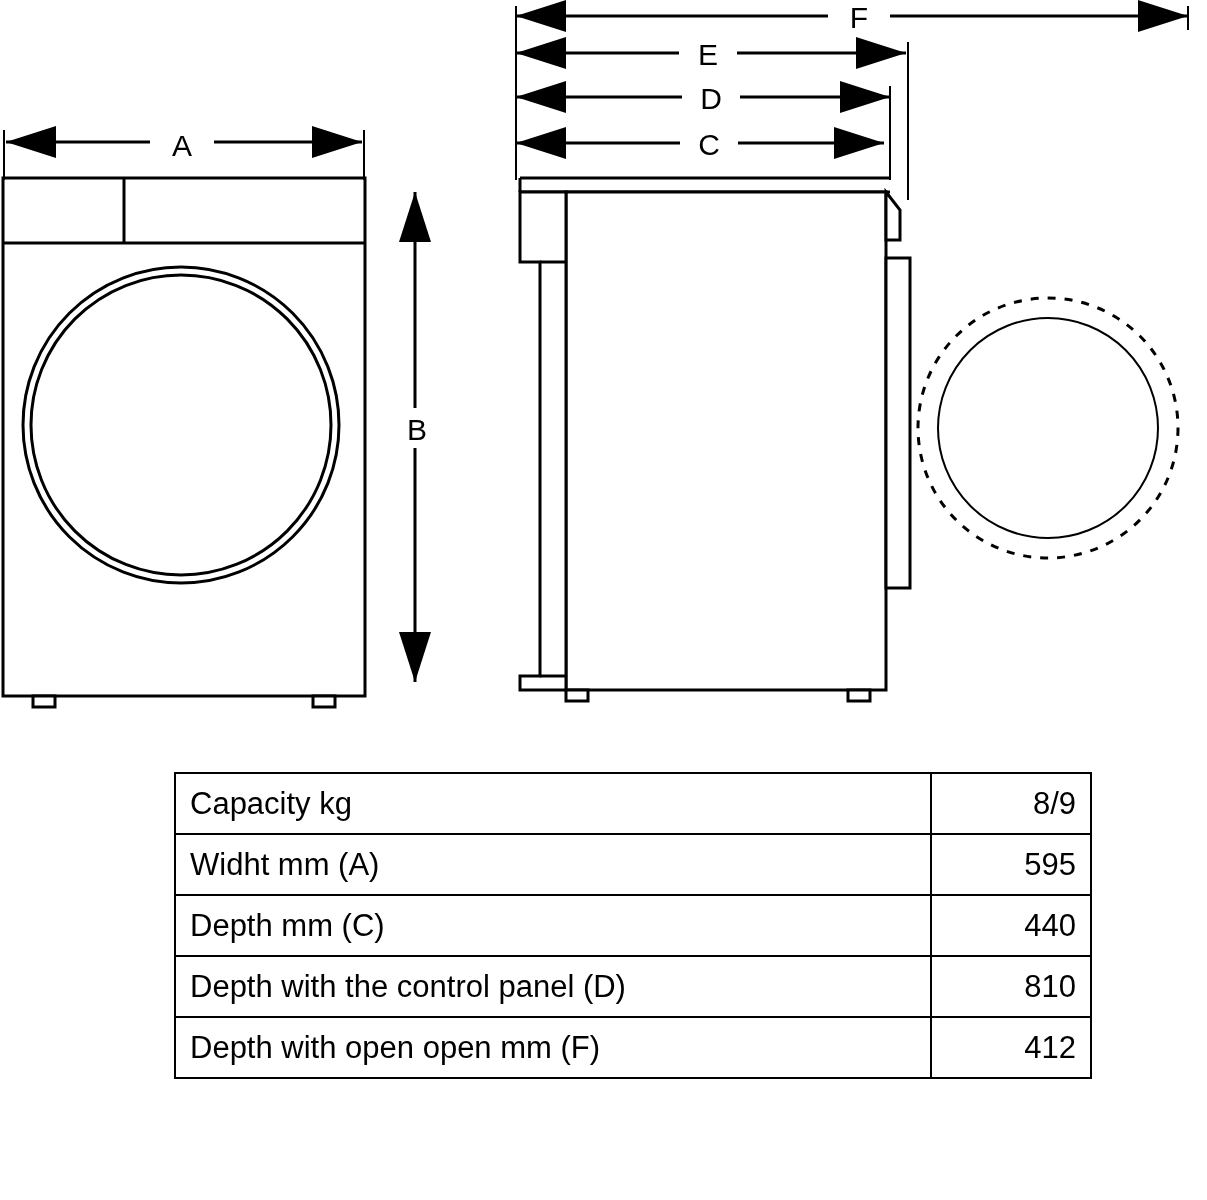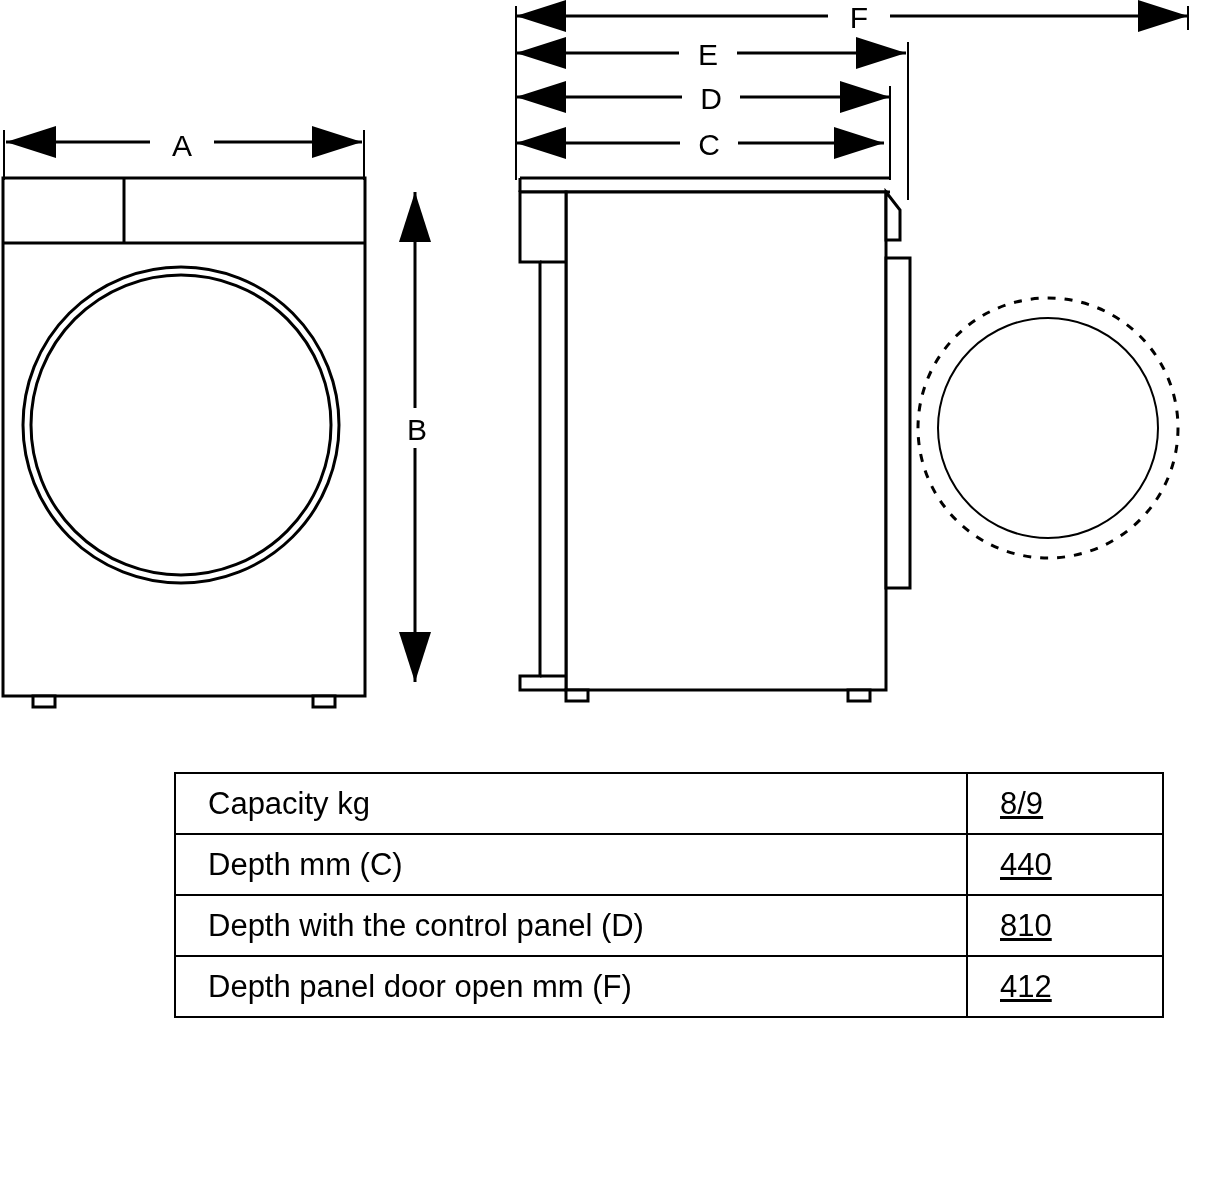--- a/index.html
+++ b/index.html
@@ -38,32 +38,31 @@
     width: 856px;
     border-collapse: collapse;
     table-layout: fixed;
   }
   #spec-table td {
     border: 2px solid #000000;
     font-size: 31px;
     font-family: "Liberation Sans", sans-serif;
     color: #000000;
     height: 59px;
-    padding: 0 32px;
+    padding: 0 14px;
     line-height: 1.0;
     vertical-align: middle;
   }
   #spec-table td.label {
     text-align: left;
     width: 726px;
   }
   #spec-table td.value {
-    text-align: left;
+    text-align: right;
     width: 130px;
-    text-decoration: underline;
   }
 </style>
 </head>
 <body>
 
 <div id="diagram-root">
 
   <svg class="drawing" width="1207" height="760" viewBox="0 0 1207 760">
 
     <g>
@@ -159,27 +158,31 @@
     </g>
   </svg>
 
   <table id="spec-table">
     <tbody>
       <tr>
         <td class="label">Capacity kg</td>
         <td class="value">8/9</td>
       </tr>
       <tr>
+        <td class="label">Widht mm (A)</td>
+        <td class="value">595</td>
+      </tr>
+      <tr>
         <td class="label">Depth mm (C)</td>
         <td class="value">440</td>
       </tr>
       <tr>
         <td class="label">Depth with the control panel (D)</td>
         <td class="value">810</td>
       </tr>
       <tr>
-        <td class="label">Depth panel door open mm (F)</td>
+        <td class="label">Depth with open open mm (F)</td>
         <td class="value">412</td>
       </tr>
     </tbody>
   </table>
 
 </div>
 
 </body></html>

